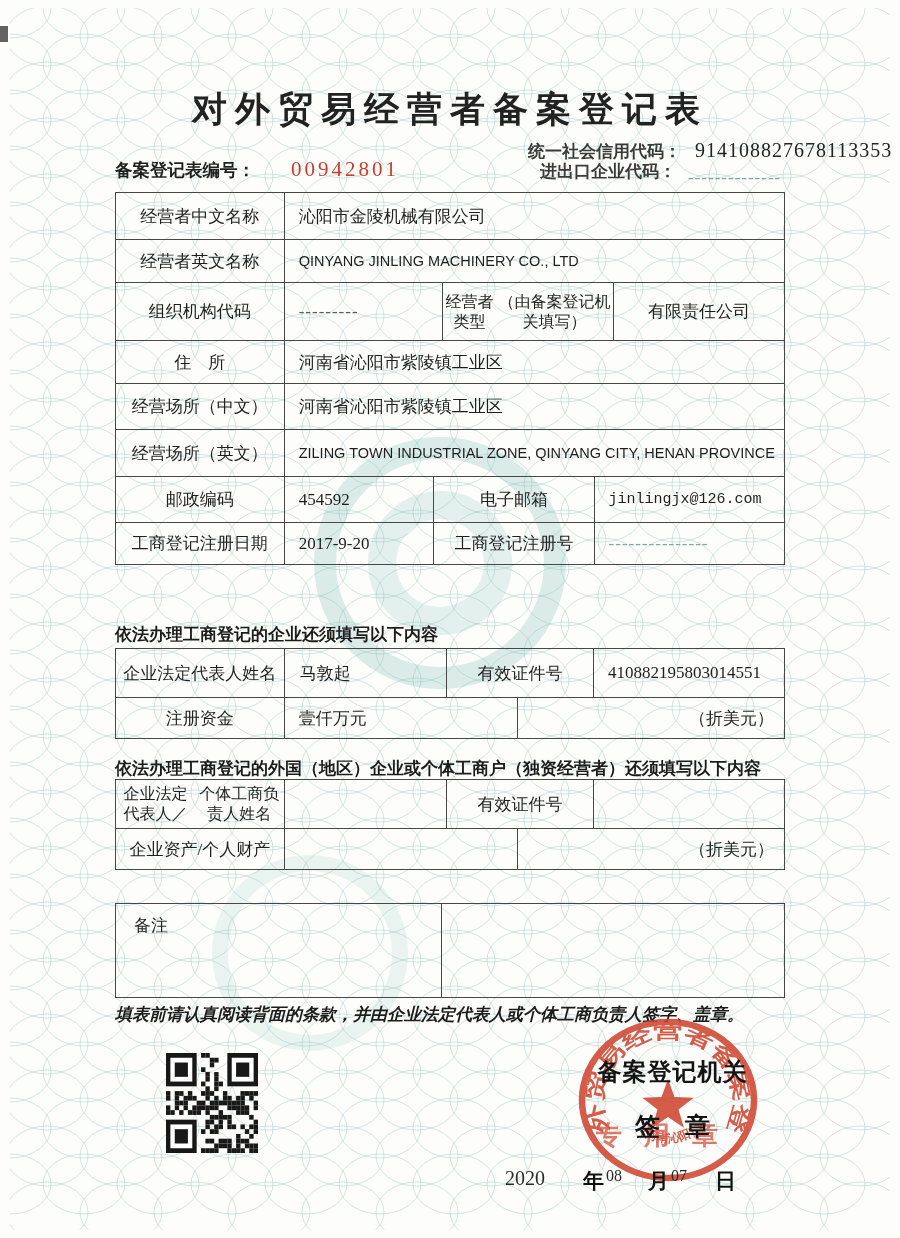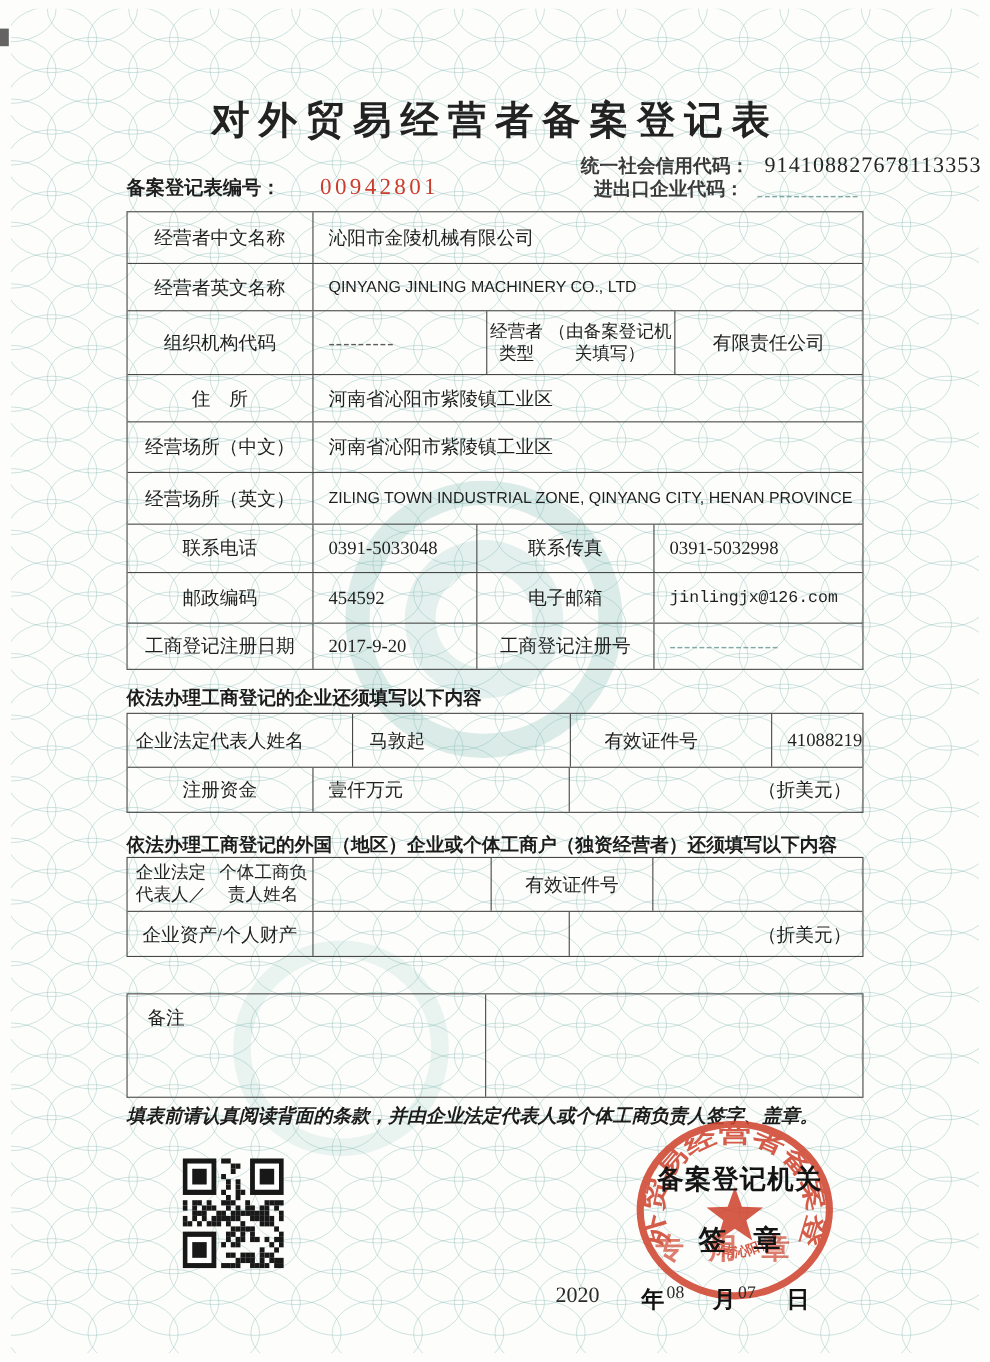--- a/index.html
+++ b/index.html
@@ -649,43 +649,37 @@
       <div class="cell val fx">河南省沁阳市紫陵镇工业区</div>
     </div>
     <div class="row" style="height:46px;">
       <div class="cell lab wL">经营场所（中文）</div>
       <div class="cell val fx">河南省沁阳市紫陵镇工业区</div>
     </div>
     <div class="row" style="height:47px;">
       <div class="cell lab wL">经营场所（英文）</div>
       <div class="cell val fx eng">ZILING TOWN INDUSTRIAL ZONE, QINYANG CITY, HENAN PROVINCE</div>
     </div>
-    <div class="row" style="height:44px;">
-      <div class="cell lab wL">联系电话</div>
-      <div class="cell val wC">0391-5033048</div>
-      <div class="cell lab wD">联系传真</div>
-      <div class="cell val fx">0391-5032998</div>
-    </div>
     <div class="row" style="height:46px;">
       <div class="cell lab wL">邮政编码</div>
       <div class="cell val wC">454592</div>
       <div class="cell lab wD">电子邮箱</div>
       <div class="cell val fx mono">jinlingjx@126.com</div>
     </div>
     <div class="row" style="height:42px;">
       <div class="cell lab wL">工商登记注册日期</div>
       <div class="cell val wC">2017-9-20</div>
       <div class="cell lab wD">工商登记注册号</div>
       <div class="cell val fx dash-teal">---------------</div>
     </div>
   </div>
 
   <div class="sec-head" style="top:623px;">依法办理工商登记的企业还须填写以下内容</div>
   <div class="tbl" style="top:648px;">
-    <div class="row" style="height:48px;gap:36px;">
+    <div class="row" style="height:48px;">
       <div class="cell lab wL">企业法定代表人姓名</div>
       <div class="cell val wE">马敦起</div>
       <div class="cell lab wF">有效证件号</div>
       <div class="cell val fx">410882195803014551</div>
     </div>
     <div class="row" style="height:41px;">
       <div class="cell lab wL">注册资金</div>
       <div class="cell val wG">壹仟万元</div>
       <div class="cell val fx r">（折美元）</div>
     </div>

